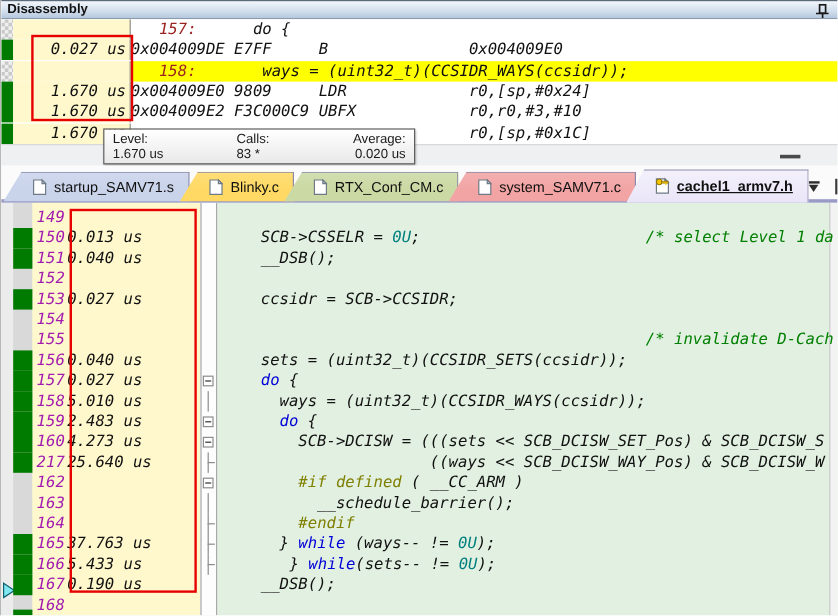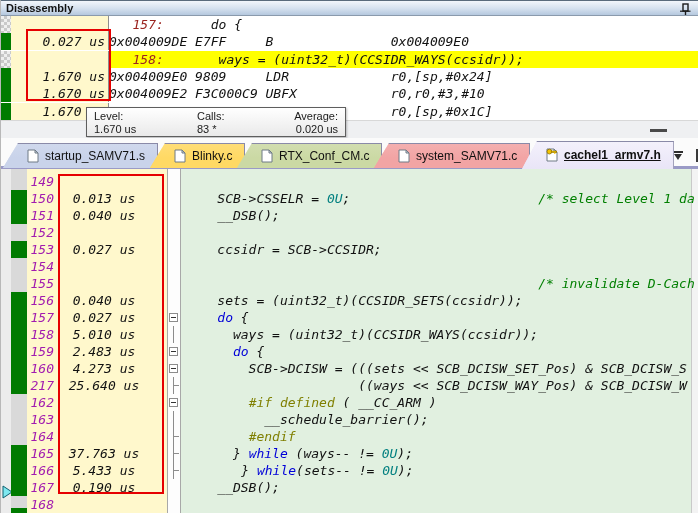--- a/index.html
+++ b/index.html
@@ -58,21 +58,21 @@
   #ed-covzone{position:absolute;left:10px;top:0;width:16px;height:344px;background:#D9D9D9;}
   #ed-gutter{position:absolute;left:26px;top:0;width:140px;height:344px;background:#FFF8CC;}
   #ed-fold{position:absolute;left:166px;top:0;width:14px;height:344px;background:#FDFDFD;
     border-left:1px solid #A8A8A8;border-right:1px solid #A8A8A8;box-sizing:border-box;}
   #ed-code{position:absolute;left:180px;top:0;width:510px;height:344px;overflow:hidden;}
   #ed-scroll{position:absolute;left:690px;top:0;width:8px;height:344px;background:#F3F3F3;border-left:1px solid #C9C9C9;box-sizing:border-box;}
   .erow{position:absolute;height:17px;line-height:17px;}
   .cov{position:absolute;left:10px;width:16px;height:17px;}
   .cov.g{background:#007B00;}
   .lnum{position:absolute;left:26px;width:27px;height:17px;text-align:right;color:#a21caf;}
-  .ltime{position:absolute;left:55px;width:102px;height:17px;text-align:center;color:#111;}
+  .ltime{position:absolute;left:55px;width:102px;height:17px;text-align:left;color:#111;}
   .lcode{position:absolute;left:180px;width:510px;height:17px;white-space:pre;overflow:hidden;color:#111;font-style:italic;}
   .c-k{color:#0000D8;}  .c-n{color:#007F7F;}  .c-c{color:#007F00;}  .c-p{color:#7F7F00;text-align:center;}
   .fold{position:absolute;left:166px;width:14px;height:17px;}
   .fold .vline{position:absolute;left:6px;top:0;width:1px;height:17px;background:#8C8C8C;}
   .fold .box{position:absolute;left:2px;top:4px;width:9px;height:9px;background:#FFFFFF;
     border:1px solid #8C8C8C;box-sizing:border-box;}
   .fold .box::after{content:"";position:absolute;left:1px;top:3px;width:5px;height:1px;background:#333;}
   .fold .tick{position:absolute;left:6px;top:8px;width:6px;height:1px;background:#8C8C8C;}
   #cur-arrow{position:absolute;left:1px;width:11px;height:14px;}
   #bottom-green{position:absolute;left:10px;top:339px;width:16px;height:5px;background:#007B00;}

